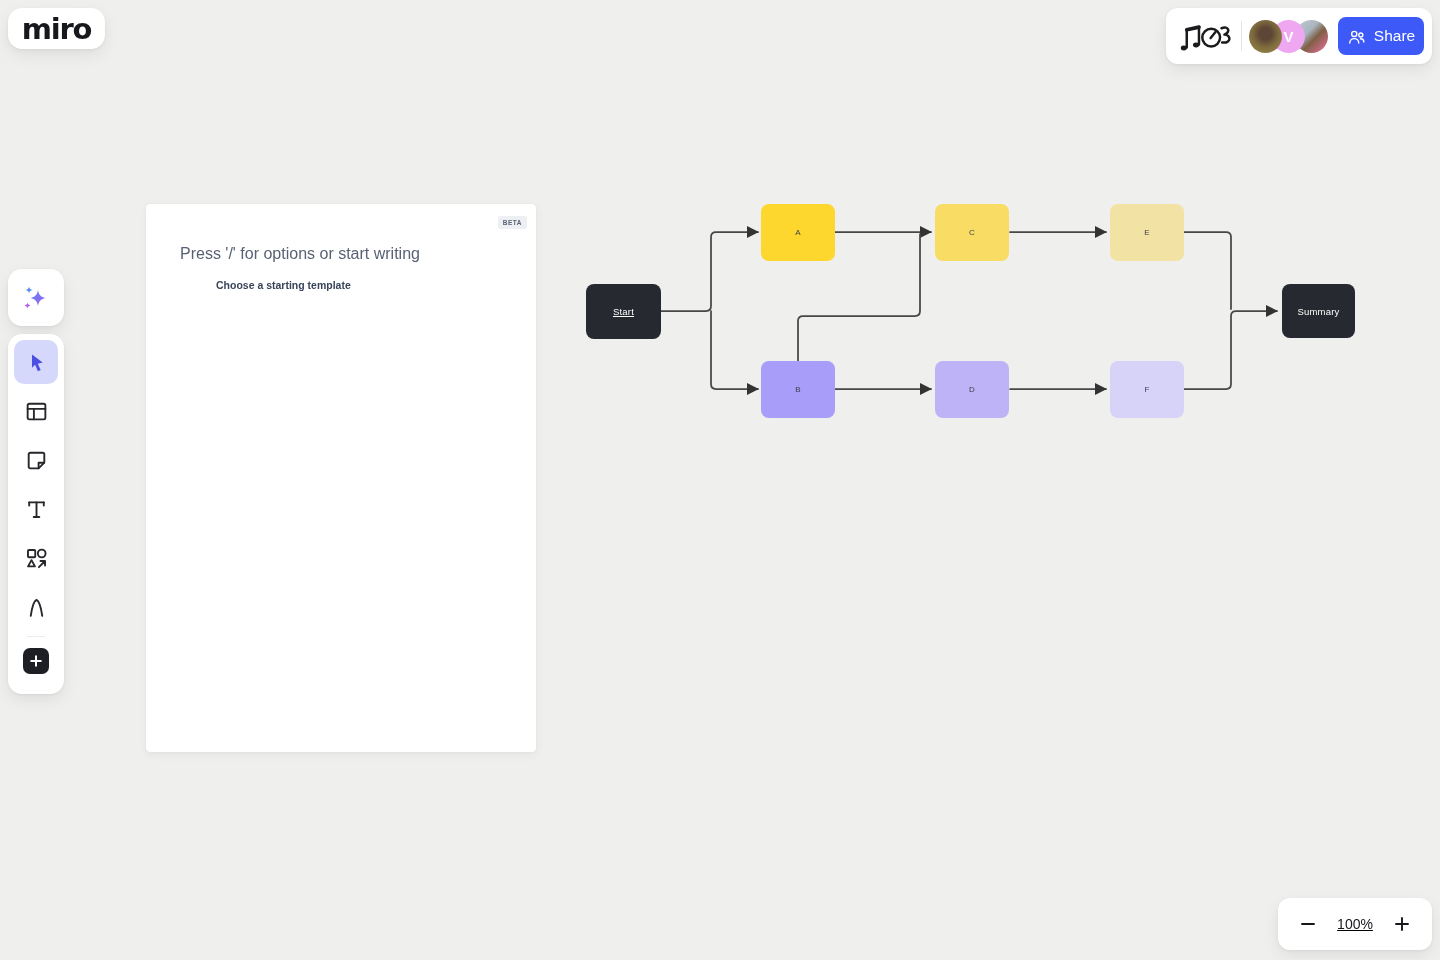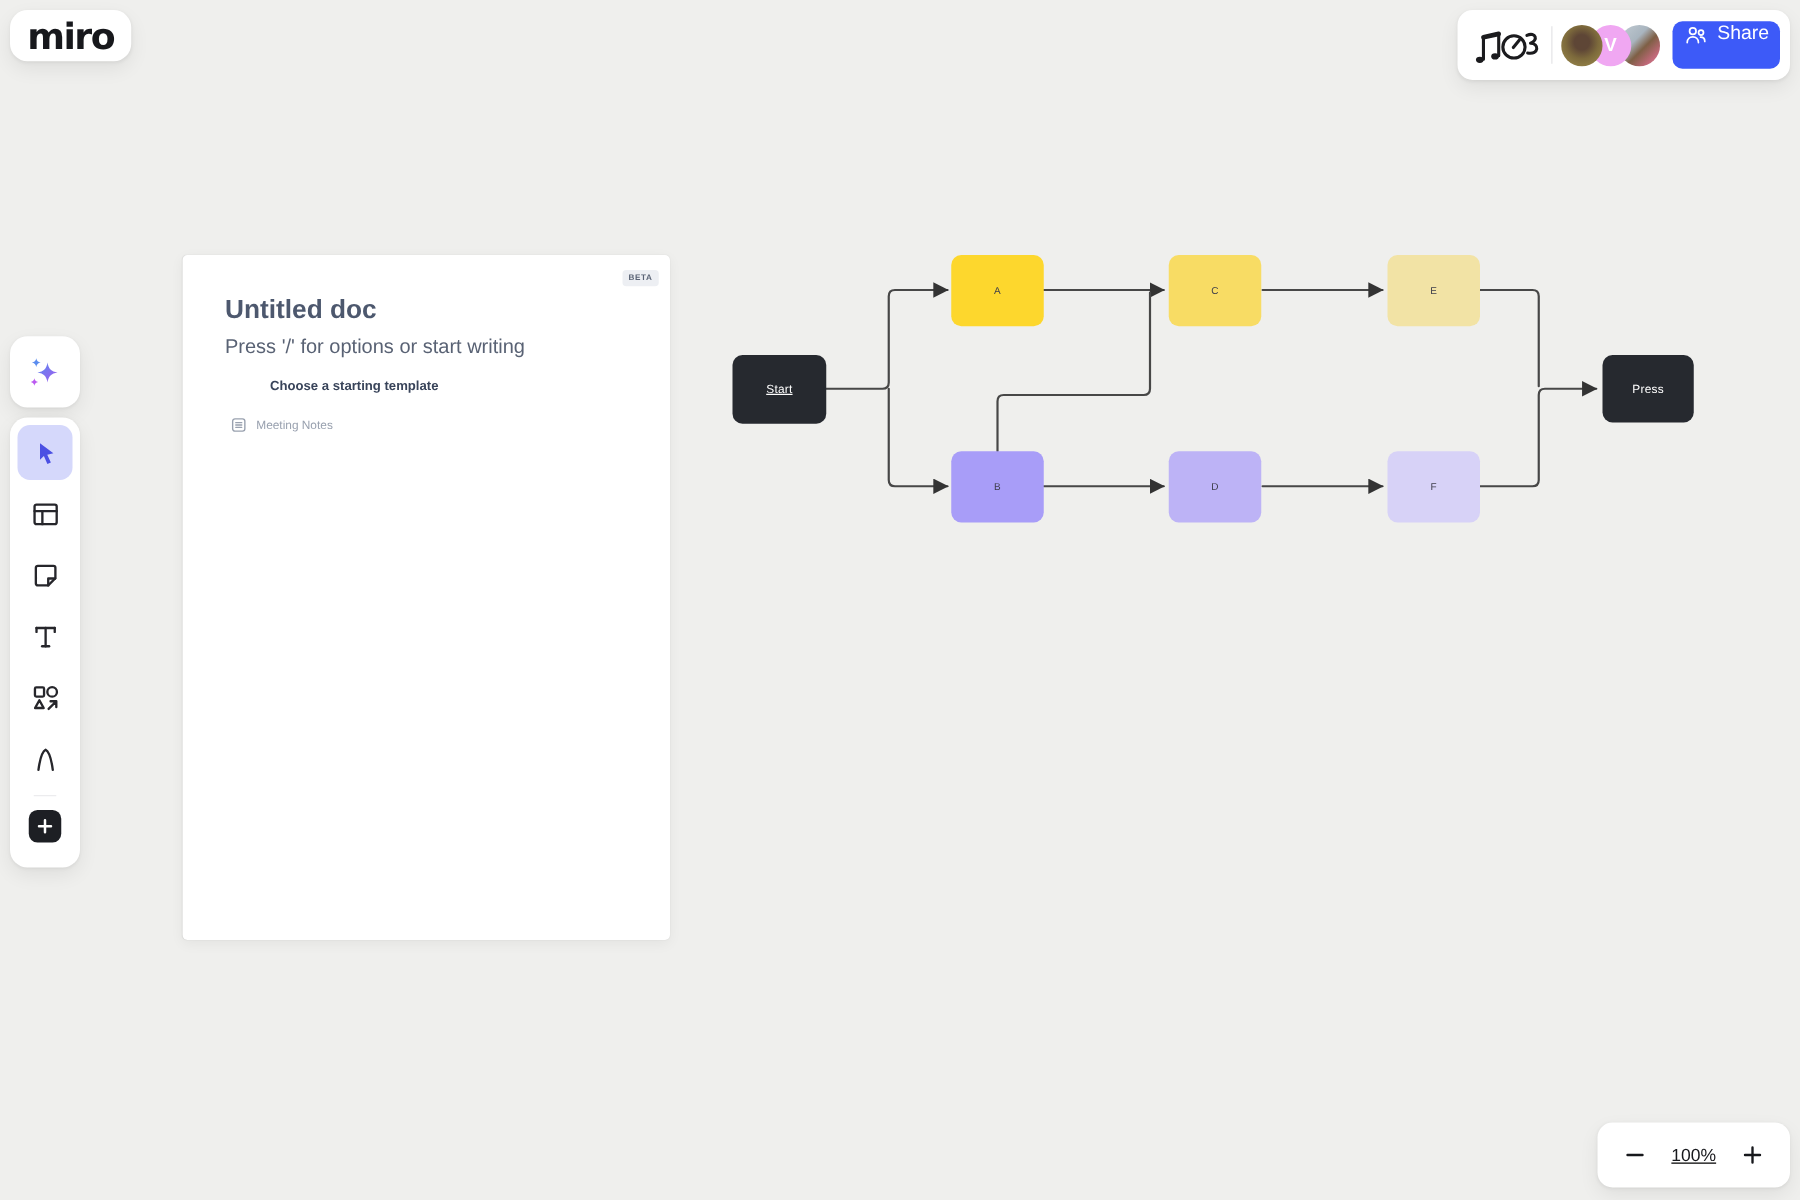--- a/index.html
+++ b/index.html
@@ -26,21 +26,21 @@
   .tb-divider { width:1px; height:30px; background:#E5E5E7; margin:0 7px 0 5px; flex:0 0 auto; }
   .avatars { display:flex; align-items:center; }
   .avatar { width:33px; height:33px; border-radius:50%; position:relative; flex:0 0 auto;
     display:flex; align-items:center; justify-content:center; }
   .avatar + .avatar { margin-left:-10px; }
   .avatar.a1 { z-index:3; background:radial-gradient(circle at 50% 42%, #5e4636 24%, #7d6a3c 52%, #8e7c45 76%, #6d5c33 100%); }
   .avatar.a2 { z-index:2; background:#F0A7F2; color:#fff; font-weight:700; font-size:15px; }
   .avatar.a3 { z-index:1; background:linear-gradient(135deg,#c3ccd4 0%,#a9b5bf 38%,#7e5f45 58%,#c2697a 82%,#d79aa5 100%); }
   .share-btn { margin-left:10px; width:91px; height:38px; border:none; border-radius:8px;
     background:#3D5AF8; color:#fff; font-size:15.5px; font-family:inherit;
-    display:flex; align-items:flex-start; justify-content:center; gap:8px; cursor:pointer; }
+    display:flex; align-items:center; justify-content:center; gap:8px; cursor:pointer; }
   .share-btn svg { width:19px; height:19px; }
 
   
   .ai-card { left:8px; top:269px; width:56px; height:57px; display:flex; align-items:center; justify-content:center; }
   .toolbar-card { left:8px; top:334px; width:56px; height:360px;
     display:flex; flex-direction:column; align-items:center; padding-top:6px; }
   .tool { width:44px; height:44px; border-radius:10px; display:flex; align-items:center; justify-content:center; margin-bottom:5px; cursor:pointer; }
   .tool.active { background:#D5D8FB; }
   .tool svg { width:25px; height:25px; }
   .tool-stroke { fill:none; stroke:#26262B; stroke-width:1.8; stroke-linecap:round; stroke-linejoin:round; }
@@ -97,21 +97,21 @@
       <path d="M1184,389 L1226,389 Q1231,389 1231,384 L1231,316 Q1231,311 1236,311 L1277,311" class="edge" stroke="#474747" marker-end="url(#arrowhead)"></path>
     </svg>
 
 <div class="flow-node terminal" style="left: 586px; top: 284px; width: 75px; height: 55px; background: rgb(38, 41, 47); color: rgb(255, 255, 255); text-decoration: underline;">Start</div>
     <div class="flow-node step" style="left: 761px; top: 204px; width: 74px; height: 57px; background: rgb(253, 215, 45); color: rgb(62, 62, 74);">A</div>
     <div class="flow-node step" style="left: 935px; top: 204px; width: 74px; height: 57px; background: rgb(248, 220, 100); color: rgb(62, 62, 74);">C</div>
     <div class="flow-node step" style="left: 1110px; top: 204px; width: 74px; height: 57px; background: rgb(242, 227, 165); color: rgb(62, 62, 74);">E</div>
     <div class="flow-node step" style="left: 761px; top: 361px; width: 74px; height: 57px; background: rgb(168, 157, 248); color: rgb(62, 62, 74);">B</div>
     <div class="flow-node step" style="left: 935px; top: 361px; width: 74px; height: 57px; background: rgb(189, 179, 246); color: rgb(62, 62, 74);">D</div>
     <div class="flow-node step" style="left: 1110px; top: 361px; width: 74px; height: 57px; background: rgb(215, 210, 247); color: rgb(62, 62, 74);">F</div>
-    <div class="flow-node terminal" style="left: 1282px; top: 284px; width: 73px; height: 54px; background: rgb(38, 41, 47); color: rgb(255, 255, 255);">Press</div>
+    <div class="flow-node terminal" style="left: 1282px; top: 284px; width: 73px; height: 54px; background: rgb(38, 41, 47); color: rgb(255, 255, 255);">Summary</div>
   </div>
 
 <div class="card logo-card">
   <span class="logo-text">miro</span>
 </div>
 
 <div class="card topbar-card">
   <svg class="doodle" viewBox="0 0 58 40" fill="none" stroke="#1B1B1E" stroke-width="2.4" stroke-linecap="round" stroke-linejoin="round">
     <ellipse cx="7.6" cy="31.5" rx="3" ry="2.4" fill="#1B1B1E" stroke="none"></ellipse>
     <ellipse cx="19.4" cy="28.8" rx="3" ry="2.4" fill="#1B1B1E" stroke="none"></ellipse>
@@ -195,33 +195,23 @@
   <div class="tool-divider"></div>
   <button class="plus-btn">
     <svg width="14" height="14" viewBox="0 0 14 14" stroke="#fff" stroke-width="2" stroke-linecap="round">
       <path d="M7,2.2 V11.8 M2.2,7 H11.8"></path>
     </svg>
   </button>
 </div>
 
 <div class="doc-panel">
   <span class="beta-badge">BETA</span>
-  <h1 class="doc-title">Untitled doc</h1>
   <div class="doc-placeholder">Press '/' for options or start writing</div>
   <div class="tpl-heading">Choose a starting template</div>
   <div class="tpl-list">
-      <div class="tpl-item">
-    <svg viewBox="0 0 14 14">
-      <rect x="1.3" y="1.3" width="11.4" height="11.4" rx="2.2"></rect>
-      <line x1="4.2" y1="4.8" x2="9.8" y2="4.8"></line>
-      <line x1="4.2" y1="7" x2="9.8" y2="7"></line>
-      <line x1="4.2" y1="9.2" x2="9.8" y2="9.2"></line>
-    </svg>
-    <span>Meeting Notes</span>
-  </div>
     </div>
 </div>
 
 <div class="card zoom-card">
   <button class="zoom-btn">
     <svg viewBox="0 0 16 16" fill="none">
         <path d="M2,8 H14"></path>
       </svg>
   </button>
   <span class="zoom-level">100%</span>

